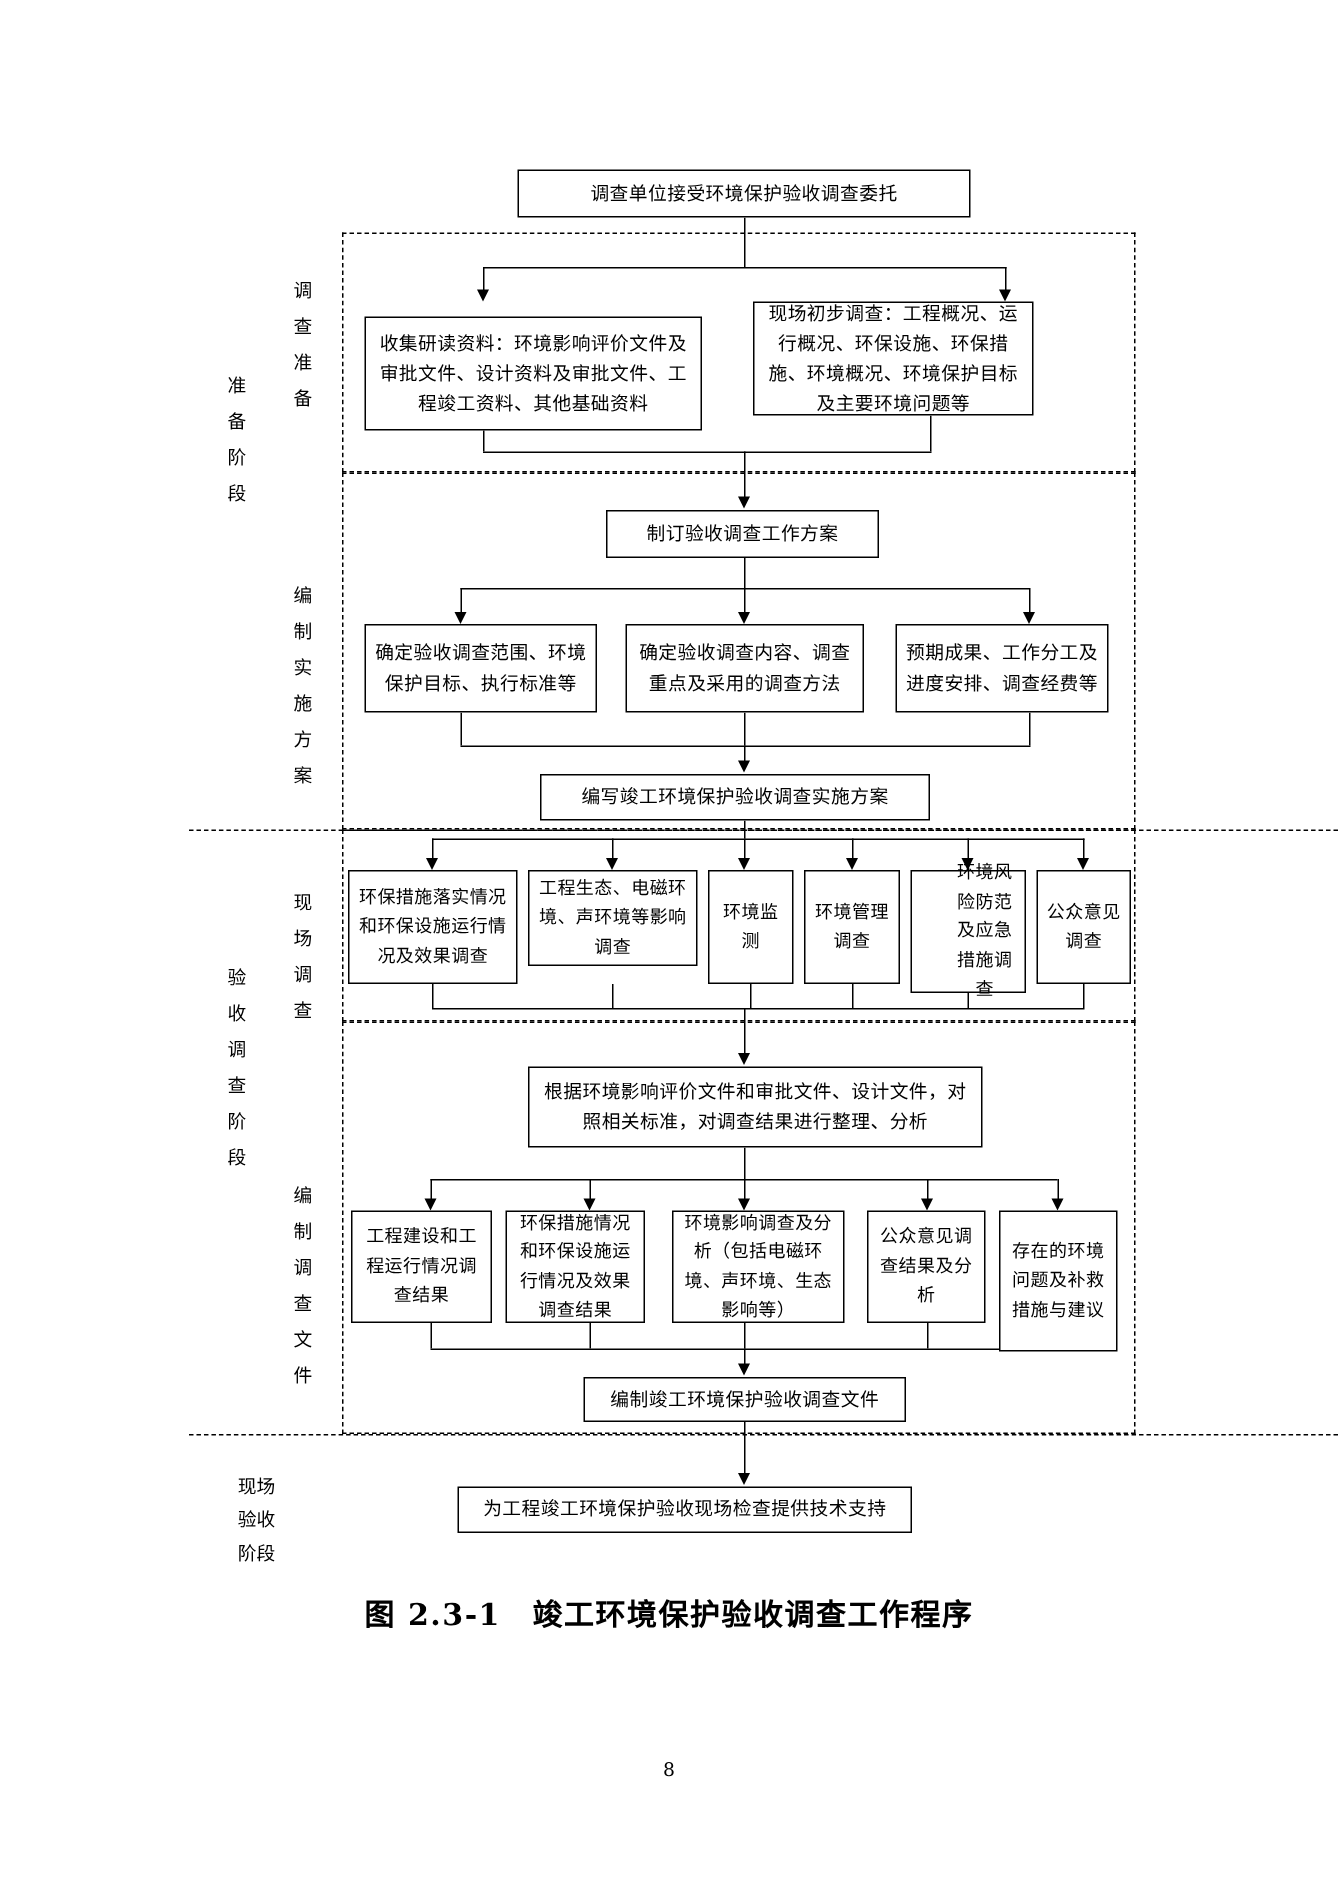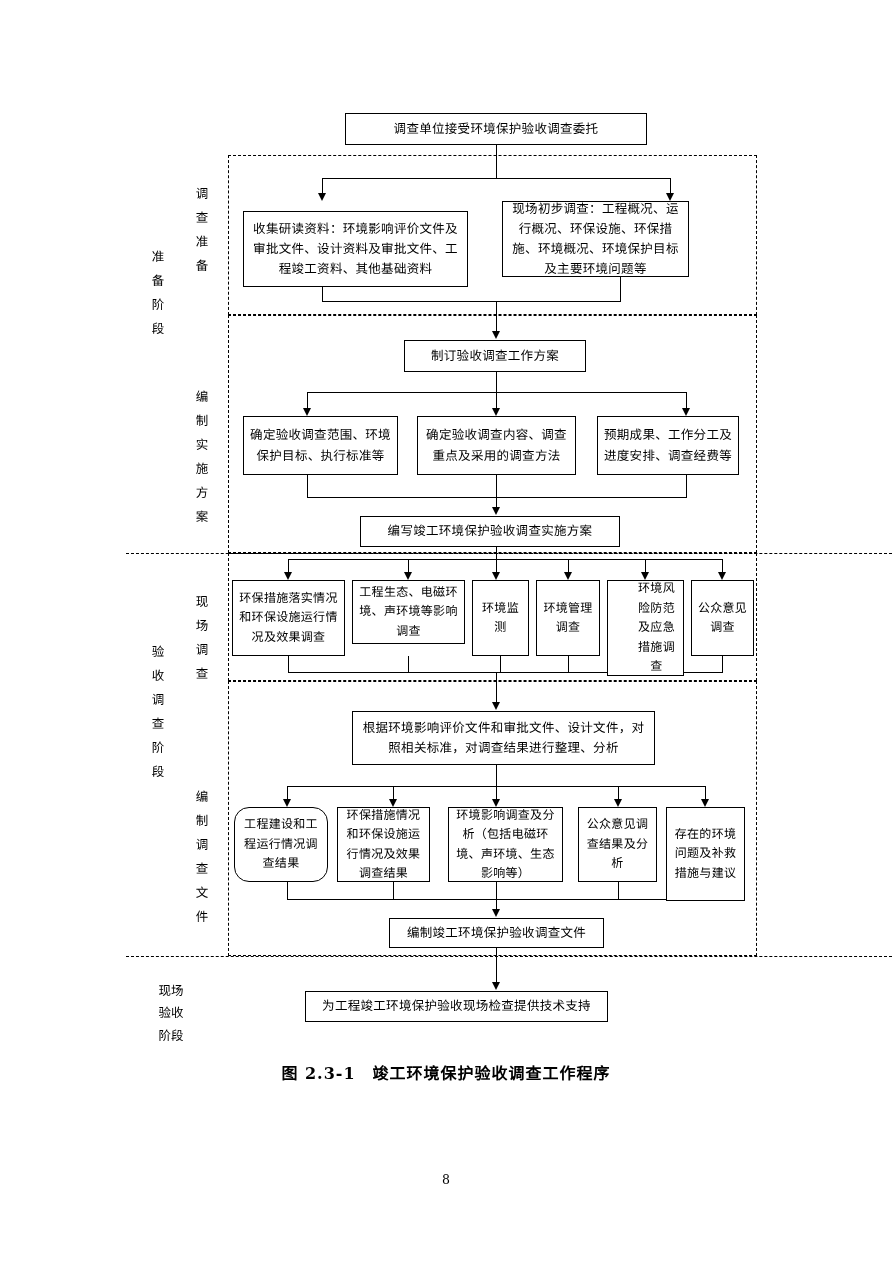--- a/index.html
+++ b/index.html
@@ -85,21 +85,21 @@
     z-index: 5;
     letter-spacing: 0;
   }
   .vlabel span { display: block; }
 
   .caption {
     position: absolute;
     width: 100%;
     text-align: center;
     font-family: "DejaVu Serif", "Liberation Serif", serif;
-    font-size: 16px;
+    font-size: 20px;
     font-weight: 600;
     letter-spacing: 1px;
   }
   .pagenum {
     position: absolute;
     width: 100%;
     text-align: center;
     font-family: "DejaVu Serif", "Liberation Serif", serif;
     font-size: 12.5px;
   }
@@ -226,21 +226,21 @@
   <div class="arrow" style="left:403.5px; top:572px;"></div>
   <div class="arrow" style="left:491.5px; top:572px;"></div>
   <div class="arrow" style="left:563.5px; top:572px;"></div>
   <div class="arrow" style="left:640.5px; top:572px;"></div>
   <div class="arrow" style="left:717.5px; top:572px;"></div>
 
   <div class="node small" style="left:232px; top:580px; width:113px; height:76px;">环保措施落实情况和环保设施运行情况及效果调查</div>
   <div class="node small" style="left:352px; top:580px; width:113px; height:64px;">工程生态、电磁环境、声环境等影响调查</div>
   <div class="node small" style="left:472px; top:580px; width:57px; height:76px;">环境监测</div>
   <div class="node small" style="left:536px; top:580px; width:64px; height:76px;">环境管理调查</div>
-  <div class="node small" style="left:607px; top:580px; width:77px; height:96px;padding-left:26px;">环境风险防范及应急措施调查</div>
+  <div class="node small" style="left:607px; top:580px; width:77px; height:82px;padding-left:26px;">环境风险防范及应急措施调查</div>
   <div class="node small" style="left:691px; top:580px; width:63px; height:76px;">公众意见调查</div>
 
   <div class="vline" style="left:288px; top:656px; height:16px;"></div>
   <div class="vline" style="left:408px; top:656px; height:16px;"></div>
   <div class="vline" style="left:500px; top:656px; height:16px;"></div>
   <div class="vline" style="left:568px; top:656px; height:16px;"></div>
   <div class="vline" style="left:645px; top:656px; height:16px;"></div>
   <div class="vline" style="left:722px; top:656px; height:16px;"></div>
   <div class="hline" style="left:288px; top:672px; width:435px;"></div>
   <div class="vline" style="left:496px; top:672px; height:34px;"></div>
@@ -254,21 +254,21 @@
   <div class="vline" style="left:393px; top:786px; height:16px;"></div>
   <div class="vline" style="left:496px; top:786px; height:16px;"></div>
   <div class="vline" style="left:618px; top:786px; height:16px;"></div>
   <div class="vline" style="left:705px; top:786px; height:16px;"></div>
   <div class="arrow" style="left:282.5px; top:799px;"></div>
   <div class="arrow" style="left:388.5px; top:799px;"></div>
   <div class="arrow" style="left:491.5px; top:799px;"></div>
   <div class="arrow" style="left:613.5px; top:799px;"></div>
   <div class="arrow" style="left:700.5px; top:799px;"></div>
 
-  <div class="node small" style="left:234px; top:807px; width:94px; height:75px;border-radius:15px;">工程建设和工程运行情况调查结果</div>
+  <div class="node small" style="left:234px; top:807px; width:94px; height:75px;">工程建设和工程运行情况调查结果</div>
   <div class="node small" style="left:337px; top:807px; width:93px; height:75px;">环保措施情况和环保设施运行情况及效果调查结果</div>
   <div class="node small" style="left:448px; top:807px; width:115px; height:75px;">环境影响调查及分析（包括电磁环境、声环境、生态影响等）</div>
   <div class="node small" style="left:578px; top:807px; width:79px; height:75px;">公众意见调查结果及分析</div>
   <div class="node small" style="left:666px; top:807px; width:79px; height:94px;">存在的环境问题及补救措施与建议</div>
 
   <div class="vline" style="left:287px; top:882px; height:17px;"></div>
   <div class="vline" style="left:393px; top:882px; height:17px;"></div>
   <div class="vline" style="left:496px; top:882px; height:17px;"></div>
   <div class="vline" style="left:618px; top:882px; height:17px;"></div>
   <div class="vline" style="left:705px; top:882px; height:17px;"></div>

